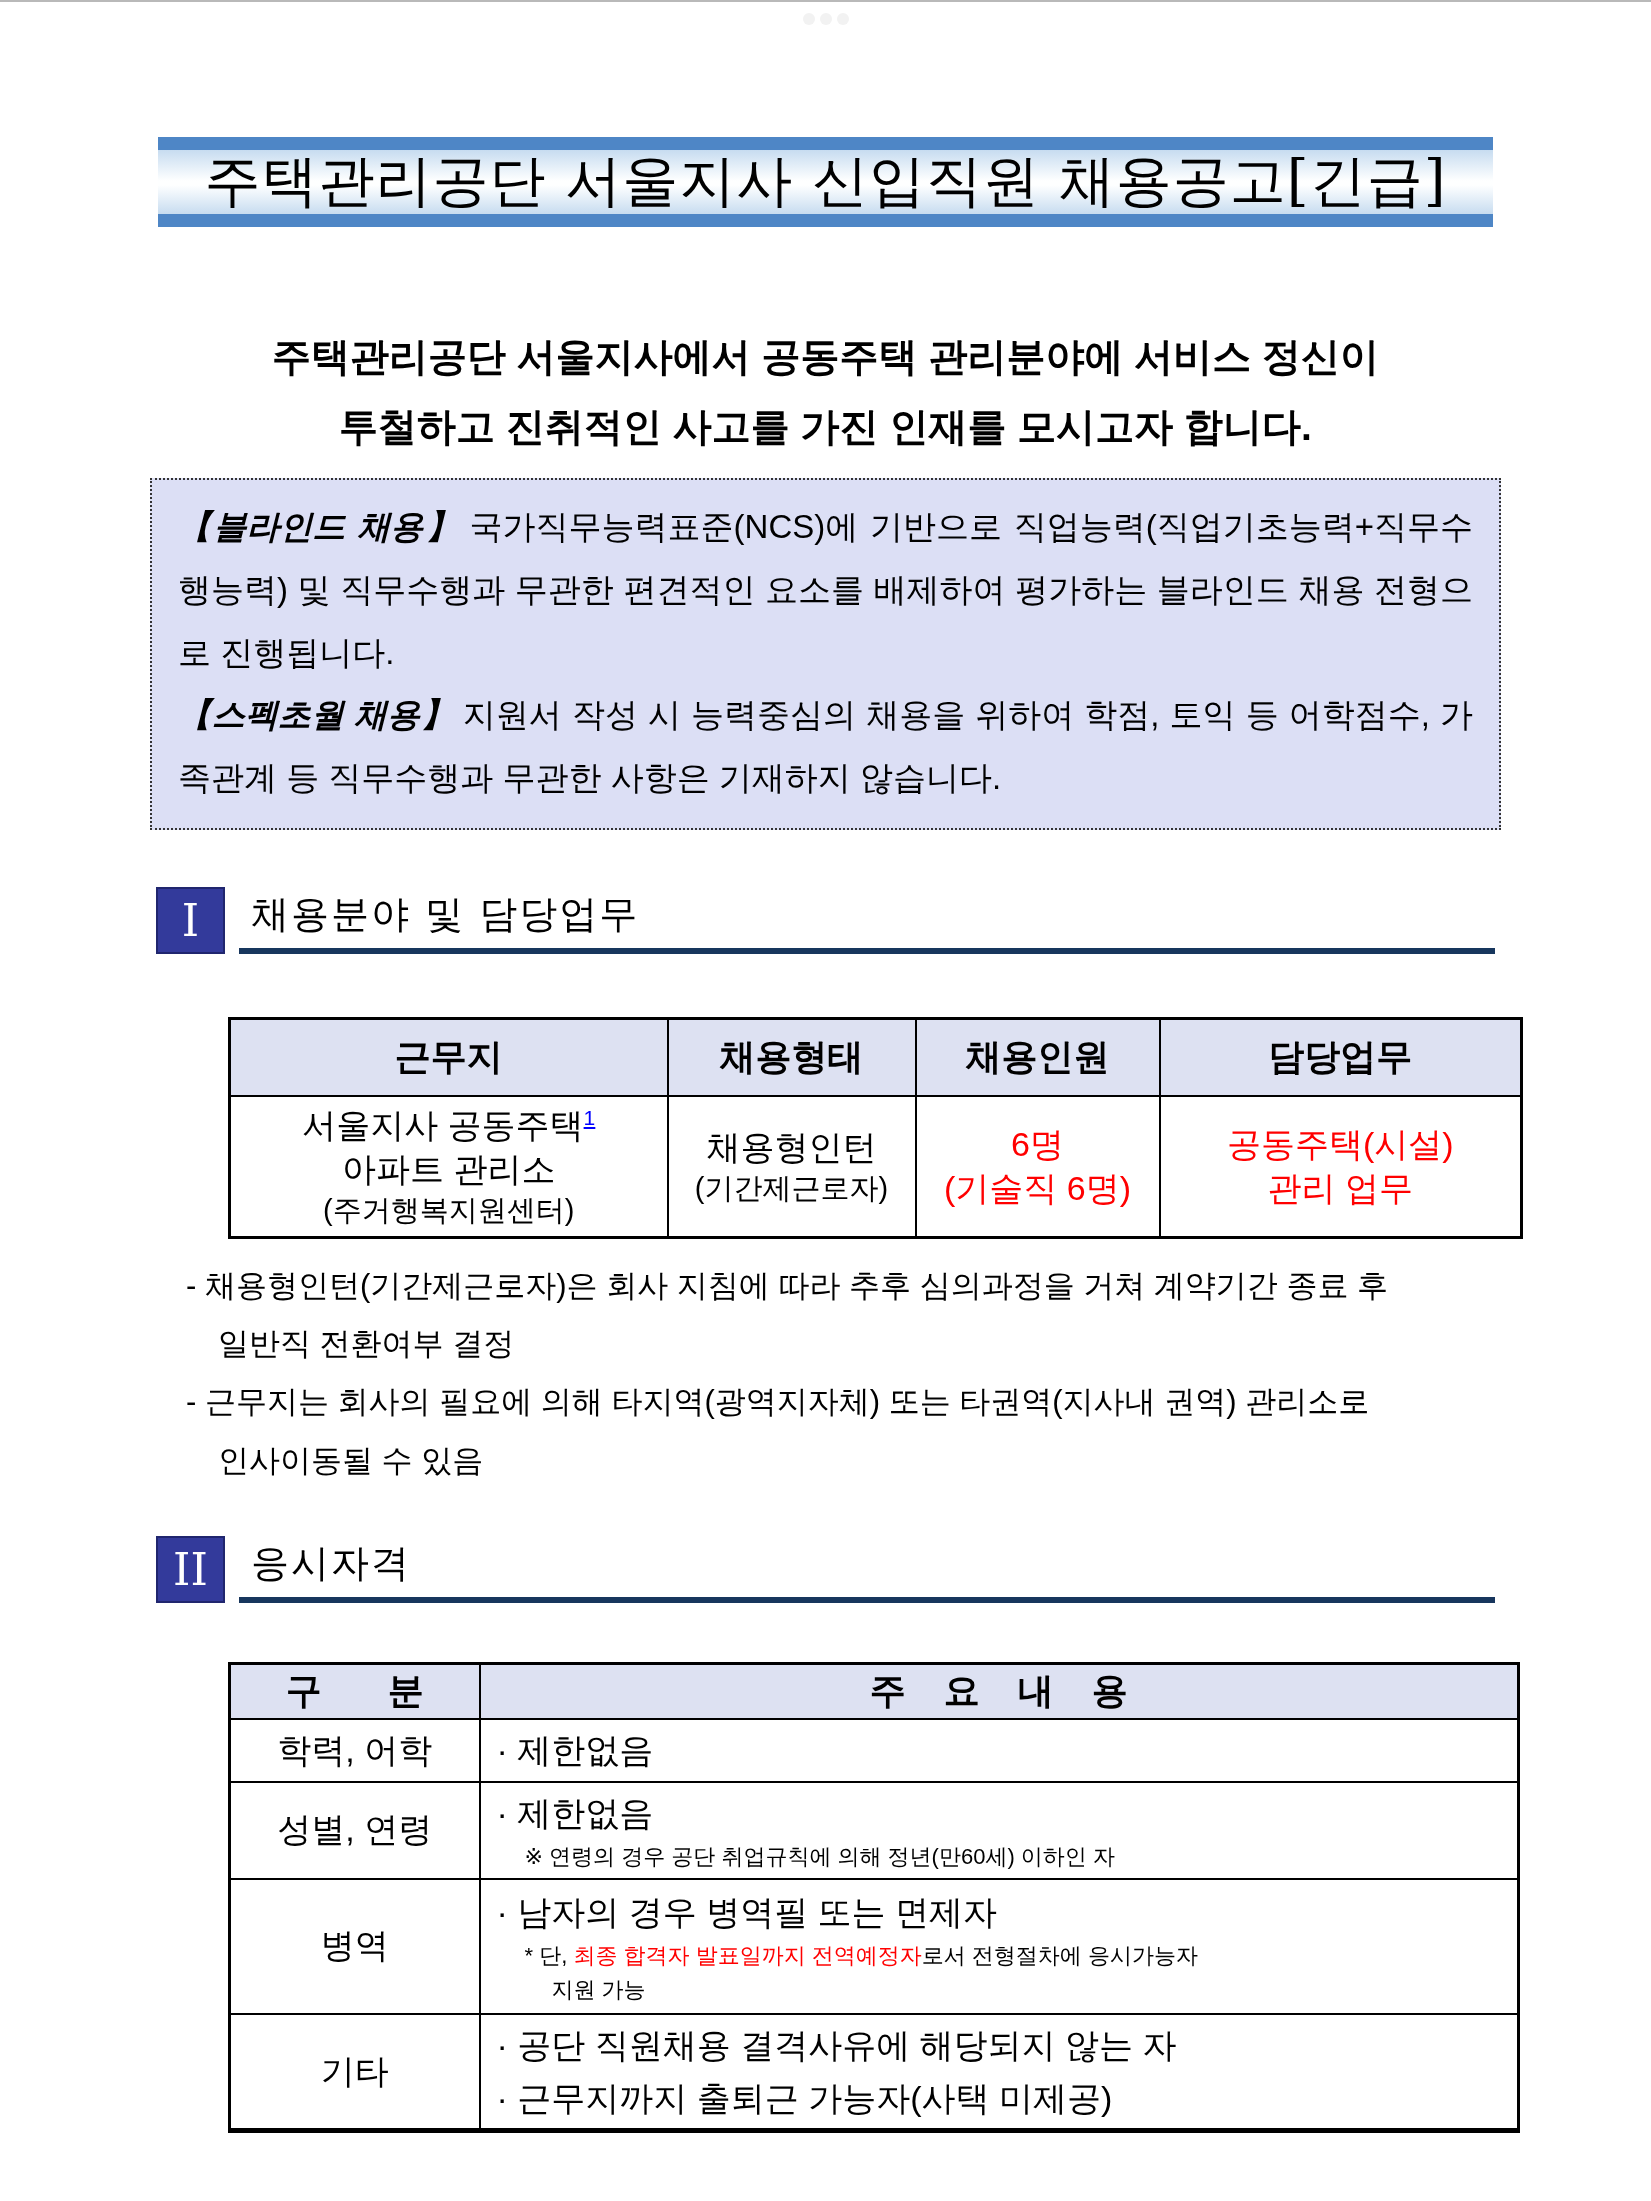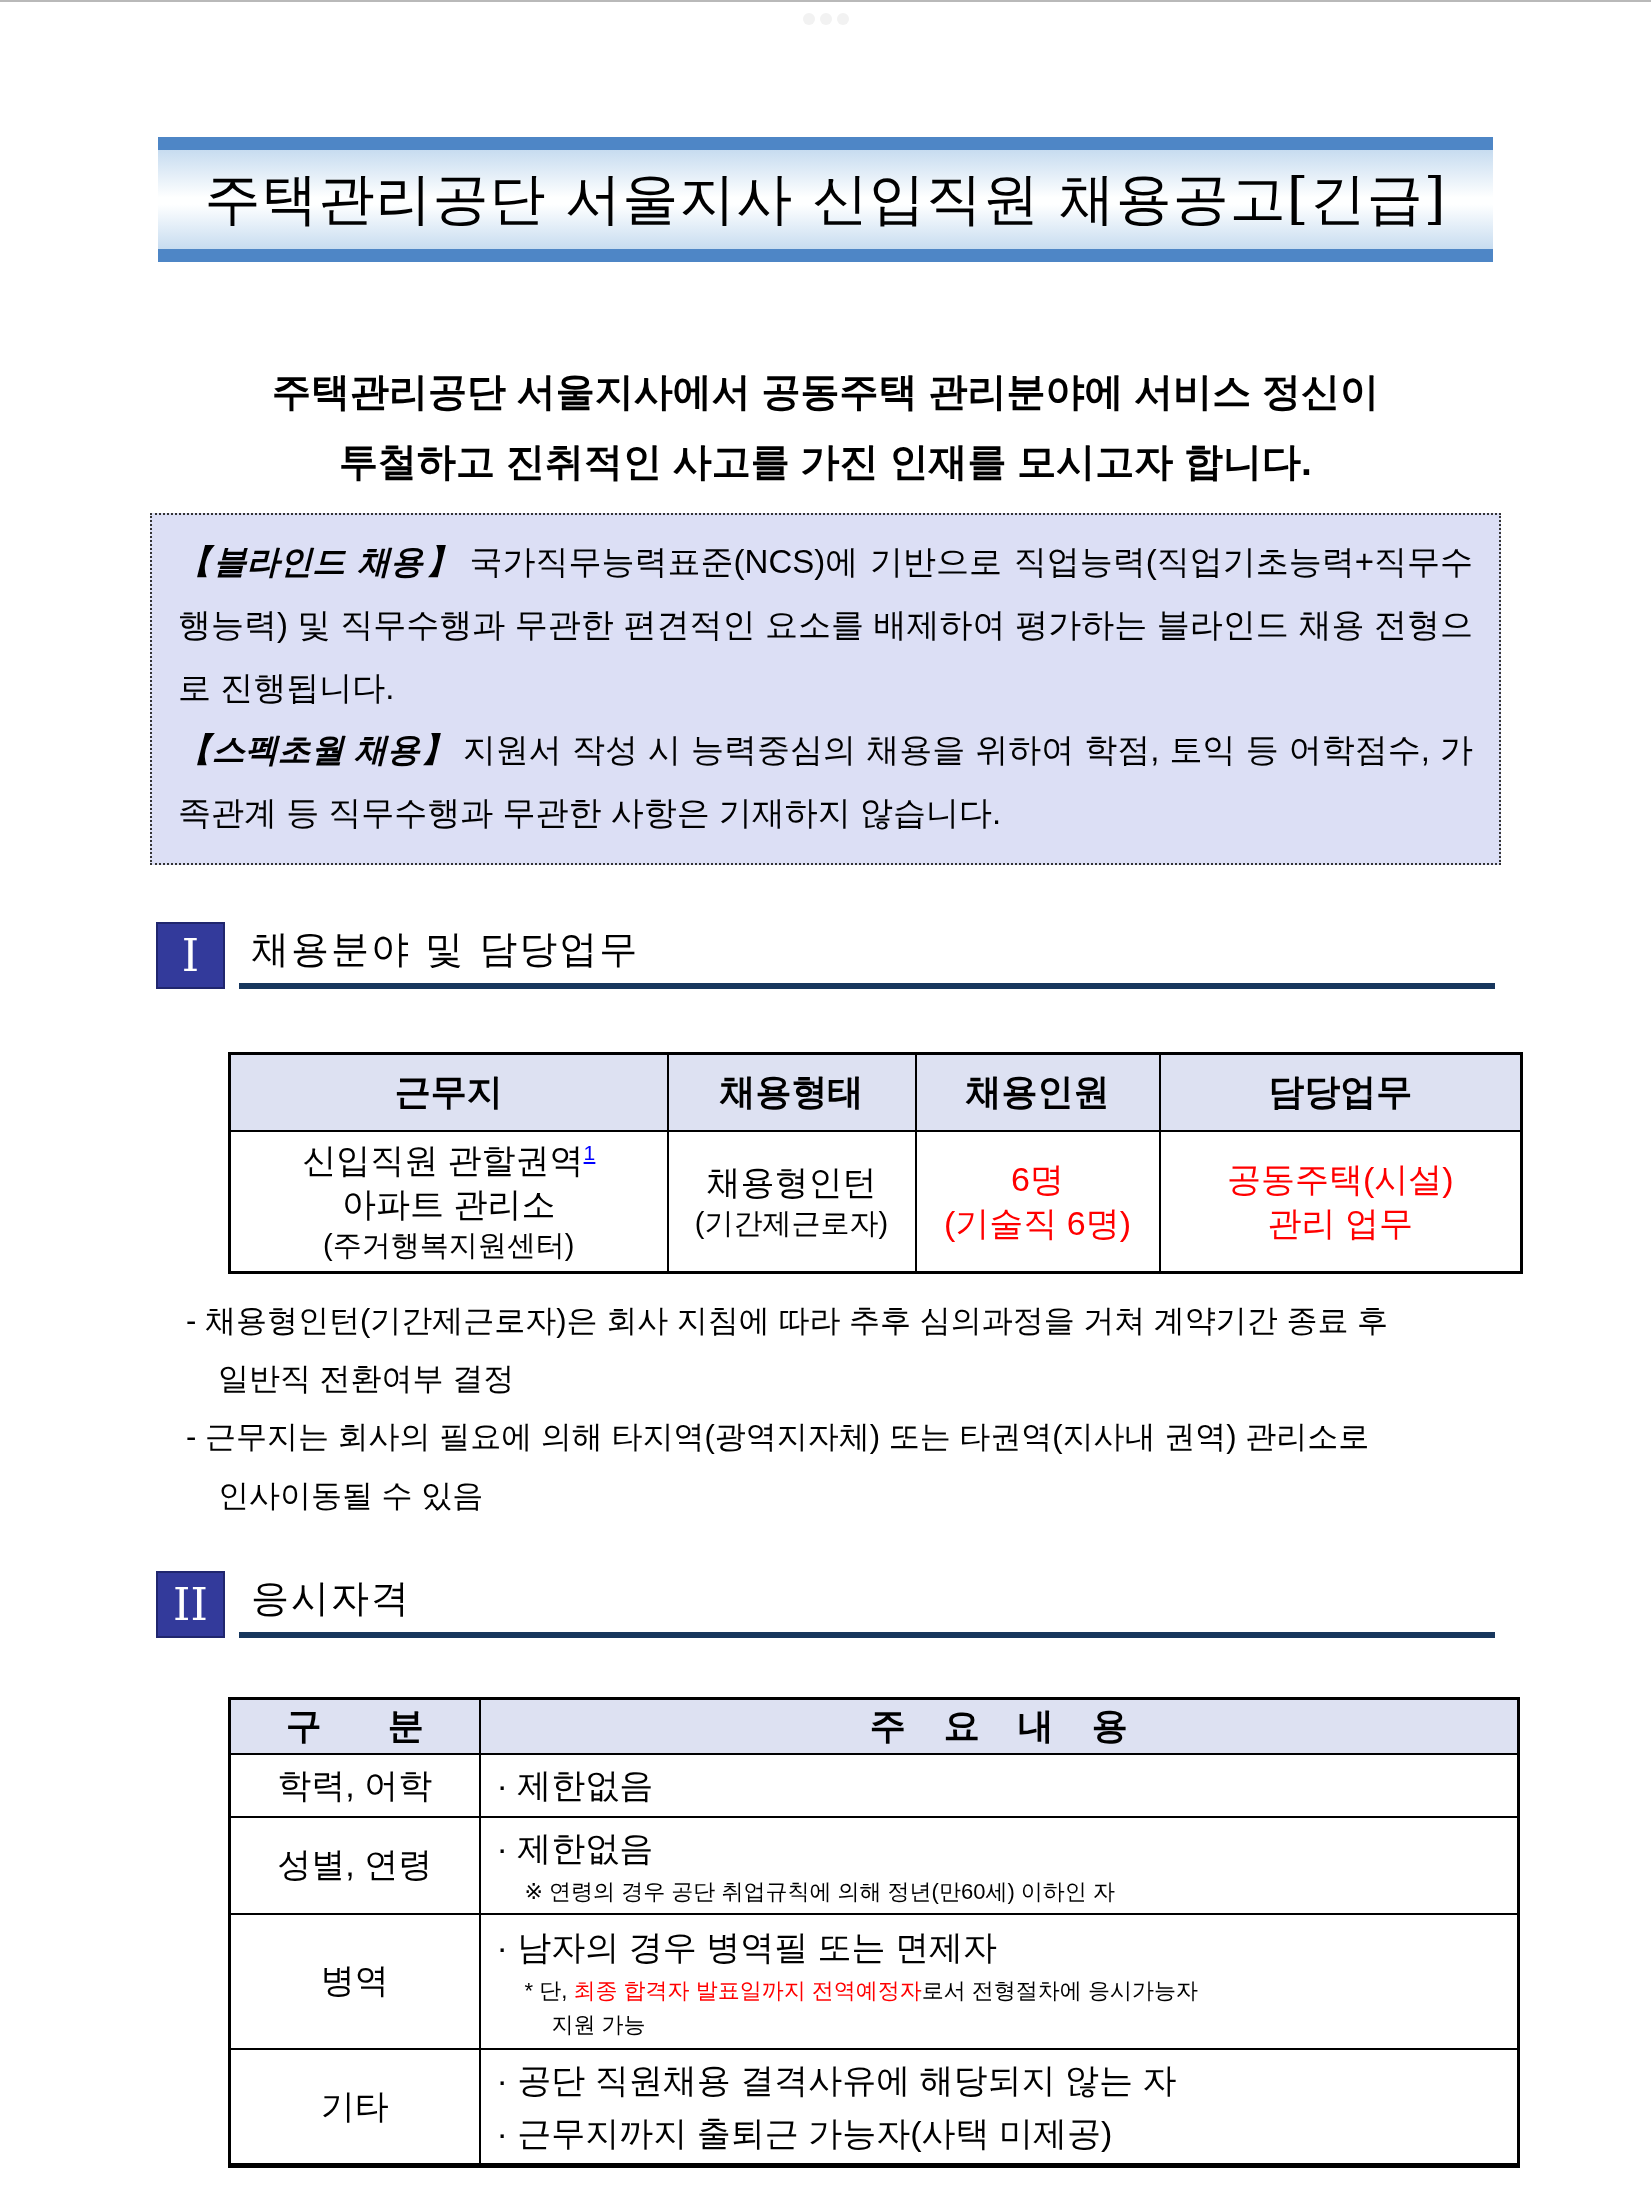--- a/index.html
+++ b/index.html
@@ -18,21 +18,21 @@
   .top-line{height:2px; width:100%; background:var(--top-line);}
   .dots{position:absolute; top:13px; left:50%; transform:translateX(-50%); display:flex; gap:5px;}
   .dot{width:12px; height:12px; border-radius:50%; background:var(--dot-gray);}
 
   
   .banner{
     margin:135px 158px 0 158px;
     border-top:13px solid var(--banner-bar);
     border-bottom:13px solid var(--banner-bar);
     background:linear-gradient(180deg, var(--banner-tint) 0%, #feffff 48%, #feffff 55%, var(--banner-tint) 100%);
-    height:125px; display:flex; align-items:center; justify-content:center;
+    height:90px; display:flex; align-items:center; justify-content:center;
   }
   .banner-title{
     font-family:"DejaVu Serif","Liberation Serif",serif;
     font-size:56px; font-weight:500; letter-spacing:1px; white-space:nowrap;
   }
 
   
   .intro{margin-top:95px; text-align:center; font-weight:bold; font-size:39px; line-height:1.8;}
 
   
@@ -134,21 +134,21 @@
     </colgroup>
   <tbody>
       <tr>
     <th>근무지</th>
     <th>채용형태</th>
     <th>채용인원</th>
     <th>담당업무</th>
   </tr>
   <tr>
     <td>
-      <div><span>신입직원 관할권역</span><sup class="fnref">1</sup></div>
+      <div><span>서울지사 공동주택</span><sup class="fnref">1</sup></div>
       <div>아파트 관리소</div>
       <div class="cell-sub">(주거행복지원센터)</div>
     </td>
     <td>
       <div>채용형인턴</div>
       <div class="cell-sub">(기간제근로자)</div>
     </td>
     <td class="red">
       <div>6명</div>
       <div>(기술직 6명)</div>

